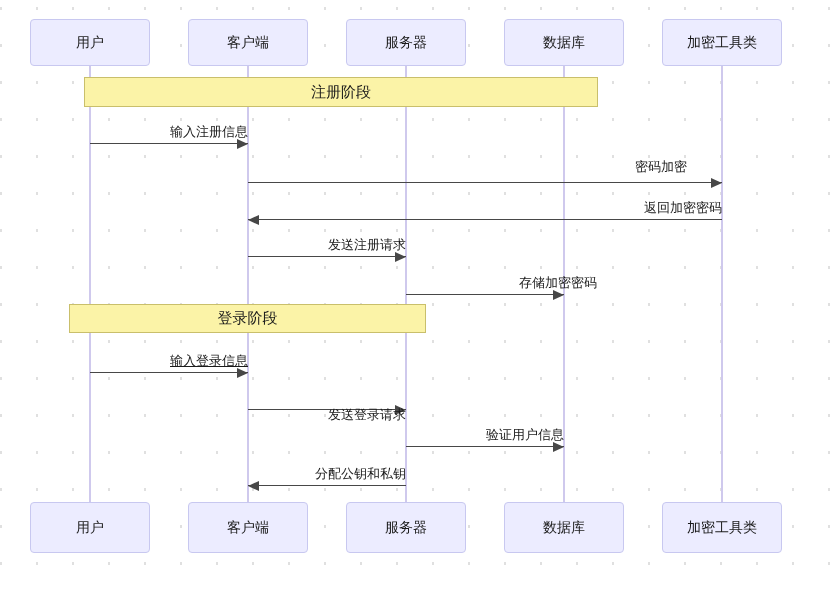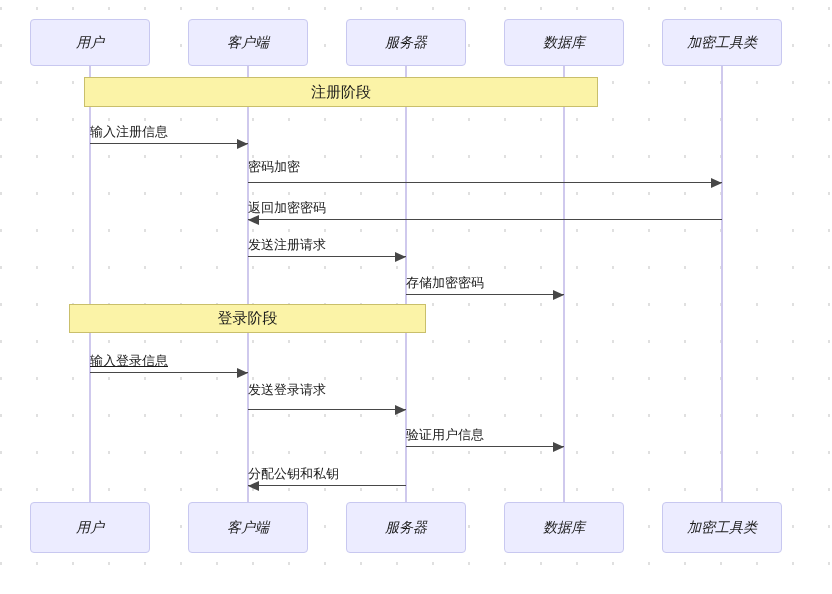--- a/index.html
+++ b/index.html
@@ -18,21 +18,20 @@
   }
   .actor-box {
     position: absolute;
     box-sizing: border-box;
     border-radius: 4px;
     display: flex;
     align-items: center;
     justify-content: center;
     font-size: 14px;
     z-index: 4;
-    font-style: italic;
   }
   .band {
     position: absolute;
     box-sizing: border-box;
     display: flex;
     align-items: center;
     justify-content: center;
     font-size: 15px;
     z-index: 2;
   }
@@ -42,21 +41,21 @@
     z-index: 3;
   }
   .msg-head {
     position: absolute;
     width: 0;
     height: 0;
     z-index: 3;
   }
   .msg-label {
     position: absolute;
-    text-align: left;
+    text-align: right;
     font-size: 13px;
     height: 18px;
     line-height: 18px;
     z-index: 3;
     white-space: nowrap;
   }
   .actor-label, .band-label { pointer-events: none; }
 </style>
 </head>
 <body>
@@ -116,20 +115,20 @@
     <div class="msg-head" style="top: 251.5px; border-top: 5.5px solid transparent; border-bottom: 5.5px solid transparent; left: 395px; border-left: 11px solid rgb(71, 71, 71);"></div>
     <div class="msg-label" style="left: 248px; width: 158px; top: 236px; color: rgb(26, 26, 26);">发送注册请求</div>
     <div class="msg-line" style="left: 406px; top: 294.15px; width: 158px; border-top: 1.7px solid rgb(71, 71, 71);"></div>
     <div class="msg-head" style="top: 289.5px; border-top: 5.5px solid transparent; border-bottom: 5.5px solid transparent; left: 553px; border-left: 11px solid rgb(71, 71, 71);"></div>
     <div class="msg-label" style="left: 406px; width: 191px; top: 274px; color: rgb(26, 26, 26);">存储加密密码</div>
     <div class="msg-line" style="left: 90px; top: 372.15px; width: 158px; border-top: 1.7px solid rgb(71, 71, 71);"></div>
     <div class="msg-head" style="top: 367.5px; border-top: 5.5px solid transparent; border-bottom: 5.5px solid transparent; left: 237px; border-left: 11px solid rgb(71, 71, 71);"></div>
     <div class="msg-label" style="left: 90px; width: 158px; top: 352px; color: rgb(26, 26, 26); text-decoration: underline;">输入登录信息</div>
     <div class="msg-line" style="left: 248px; top: 409.15px; width: 158px; border-top: 1.7px solid rgb(71, 71, 71);"></div>
     <div class="msg-head" style="top: 404.5px; border-top: 5.5px solid transparent; border-bottom: 5.5px solid transparent; left: 395px; border-left: 11px solid rgb(71, 71, 71);"></div>
-    <div class="msg-label" style="left: 248px; width: 158px; top: 381px; color: rgb(26, 26, 26);">发送登录请求</div>
+    <div class="msg-label" style="left: 248px; width: 158px; top: 406px; color: rgb(26, 26, 26);">发送登录请求</div>
     <div class="msg-line" style="left: 406px; top: 446.15px; width: 158px; border-top: 1.7px solid rgb(71, 71, 71);"></div>
     <div class="msg-head" style="top: 441.5px; border-top: 5.5px solid transparent; border-bottom: 5.5px solid transparent; left: 553px; border-left: 11px solid rgb(71, 71, 71);"></div>
     <div class="msg-label" style="left: 406px; width: 158px; top: 426px; color: rgb(26, 26, 26);">验证用户信息</div>
     <div class="msg-line" style="left: 248px; top: 485.15px; width: 158px; border-top: 1.7px solid rgb(71, 71, 71);"></div>
     <div class="msg-head" style="top: 480.5px; border-top: 5.5px solid transparent; border-bottom: 5.5px solid transparent; left: 248px; border-right: 11px solid rgb(71, 71, 71);"></div>
     <div class="msg-label" style="left: 248px; width: 158px; top: 465px; color: rgb(26, 26, 26);">分配公钥和私钥</div>
   </div>
 
 </body></html>

